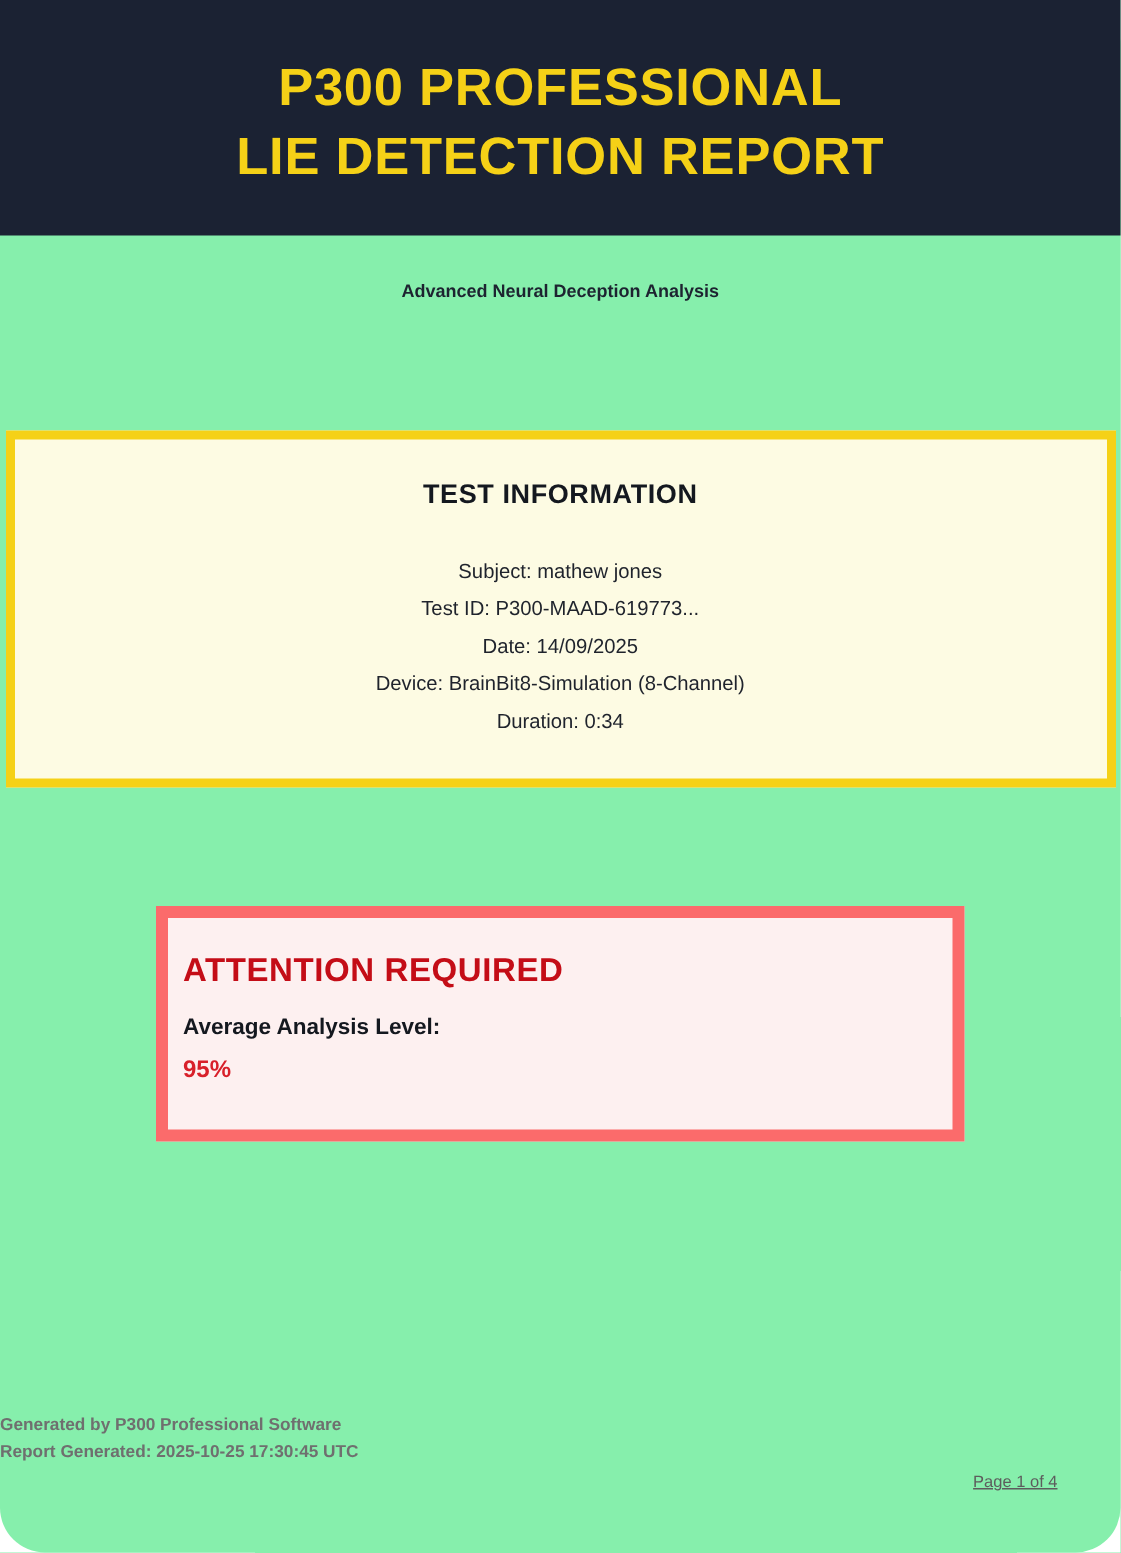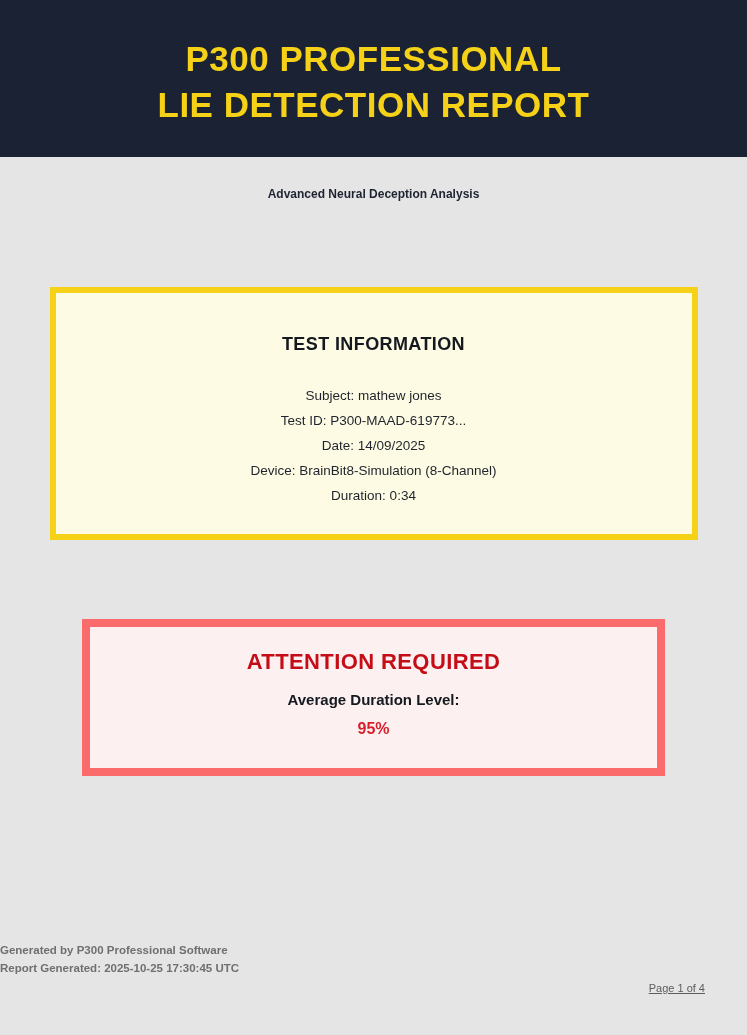--- a/index.html
+++ b/index.html
@@ -11,22 +11,23 @@
     height: 1035px;
     background: #ffffff;
     font-family: "Liberation Sans", sans-serif;
     color: #222222;
     overflow: hidden;
   }
   .page {
     position: relative;
     width: 747px;
     height: 1035px;
-    background: #e5e5e5;
+    background: #86efac;
     box-sizing: border-box;
+    border-radius: 30px;
   }
   
   .header {
     background: #1b2233;
     height: 157px;
     display: flex;
     flex-direction: column;
     align-items: center;
     justify-content: center;
     padding-top: 6px;
@@ -44,48 +45,47 @@
   .subtitle {
     margin-top: 30px;
     text-align: center;
     font-size: 12px;
     font-weight: bold;
     color: #1d2330;
   }
   
   .info-box {
     margin: 86px auto 0 auto;
-    width: 648px;
+    width: 740px;
     box-sizing: border-box;
     border: 6px solid #f5d117;
     background: #fdfbe3;
-    padding: 41px 10px 26px 10px;
+    padding: 26px 10px 26px 10px;
     text-align: center;
   }
   .info-box-title {
     font-size: 18px;
     font-weight: bold;
     color: #14181f;
     letter-spacing: 0.4px;
     margin-bottom: 28px;
   }
   .info-line {
     font-size: 13.5px;
     color: #1f232c;
     line-height: 25px;
   }
   
   .alert-box {
     margin: 79px auto 0 auto;
-    width: 583px;
+    width: 539px;
     box-sizing: border-box;
     border: 8px solid #fb6b6b;
     background: #fdf0f0;
     padding: 22px 10px 30px 10px;
-    text-align: center;
   }
   .alert-title {
     font-size: 22px;
     font-weight: bold;
     color: #c40d17;
     letter-spacing: 0.4px;
     margin-bottom: 16px;
   }
   .alert-label {
     font-size: 15px;
@@ -135,21 +135,21 @@
     <div class="info-box-title">TEST INFORMATION</div>
     <div class="info-line">Subject: mathew jones</div>
     <div class="info-line">Test ID: P300-MAAD-619773...</div>
     <div class="info-line">Date: 14/09/2025</div>
     <div class="info-line">Device: BrainBit8-Simulation (8-Channel)</div>
     <div class="info-line">Duration: 0:34</div>
   </div>
 
   <div class="alert-box">
     <div class="alert-title">ATTENTION REQUIRED</div>
-    <div class="alert-label">Average Duration Level:</div>
+    <div class="alert-label">Average Analysis Level:</div>
     <div class="alert-value">95%</div>
   </div>
 
   <div class="footer">
     <div>Generated by P300 Professional Software</div>
     <div>Report Generated: 2025-10-25 17:30:45 UTC</div>
   </div>
 
   <div class="page-number">Page 1 of 4</div>
 

